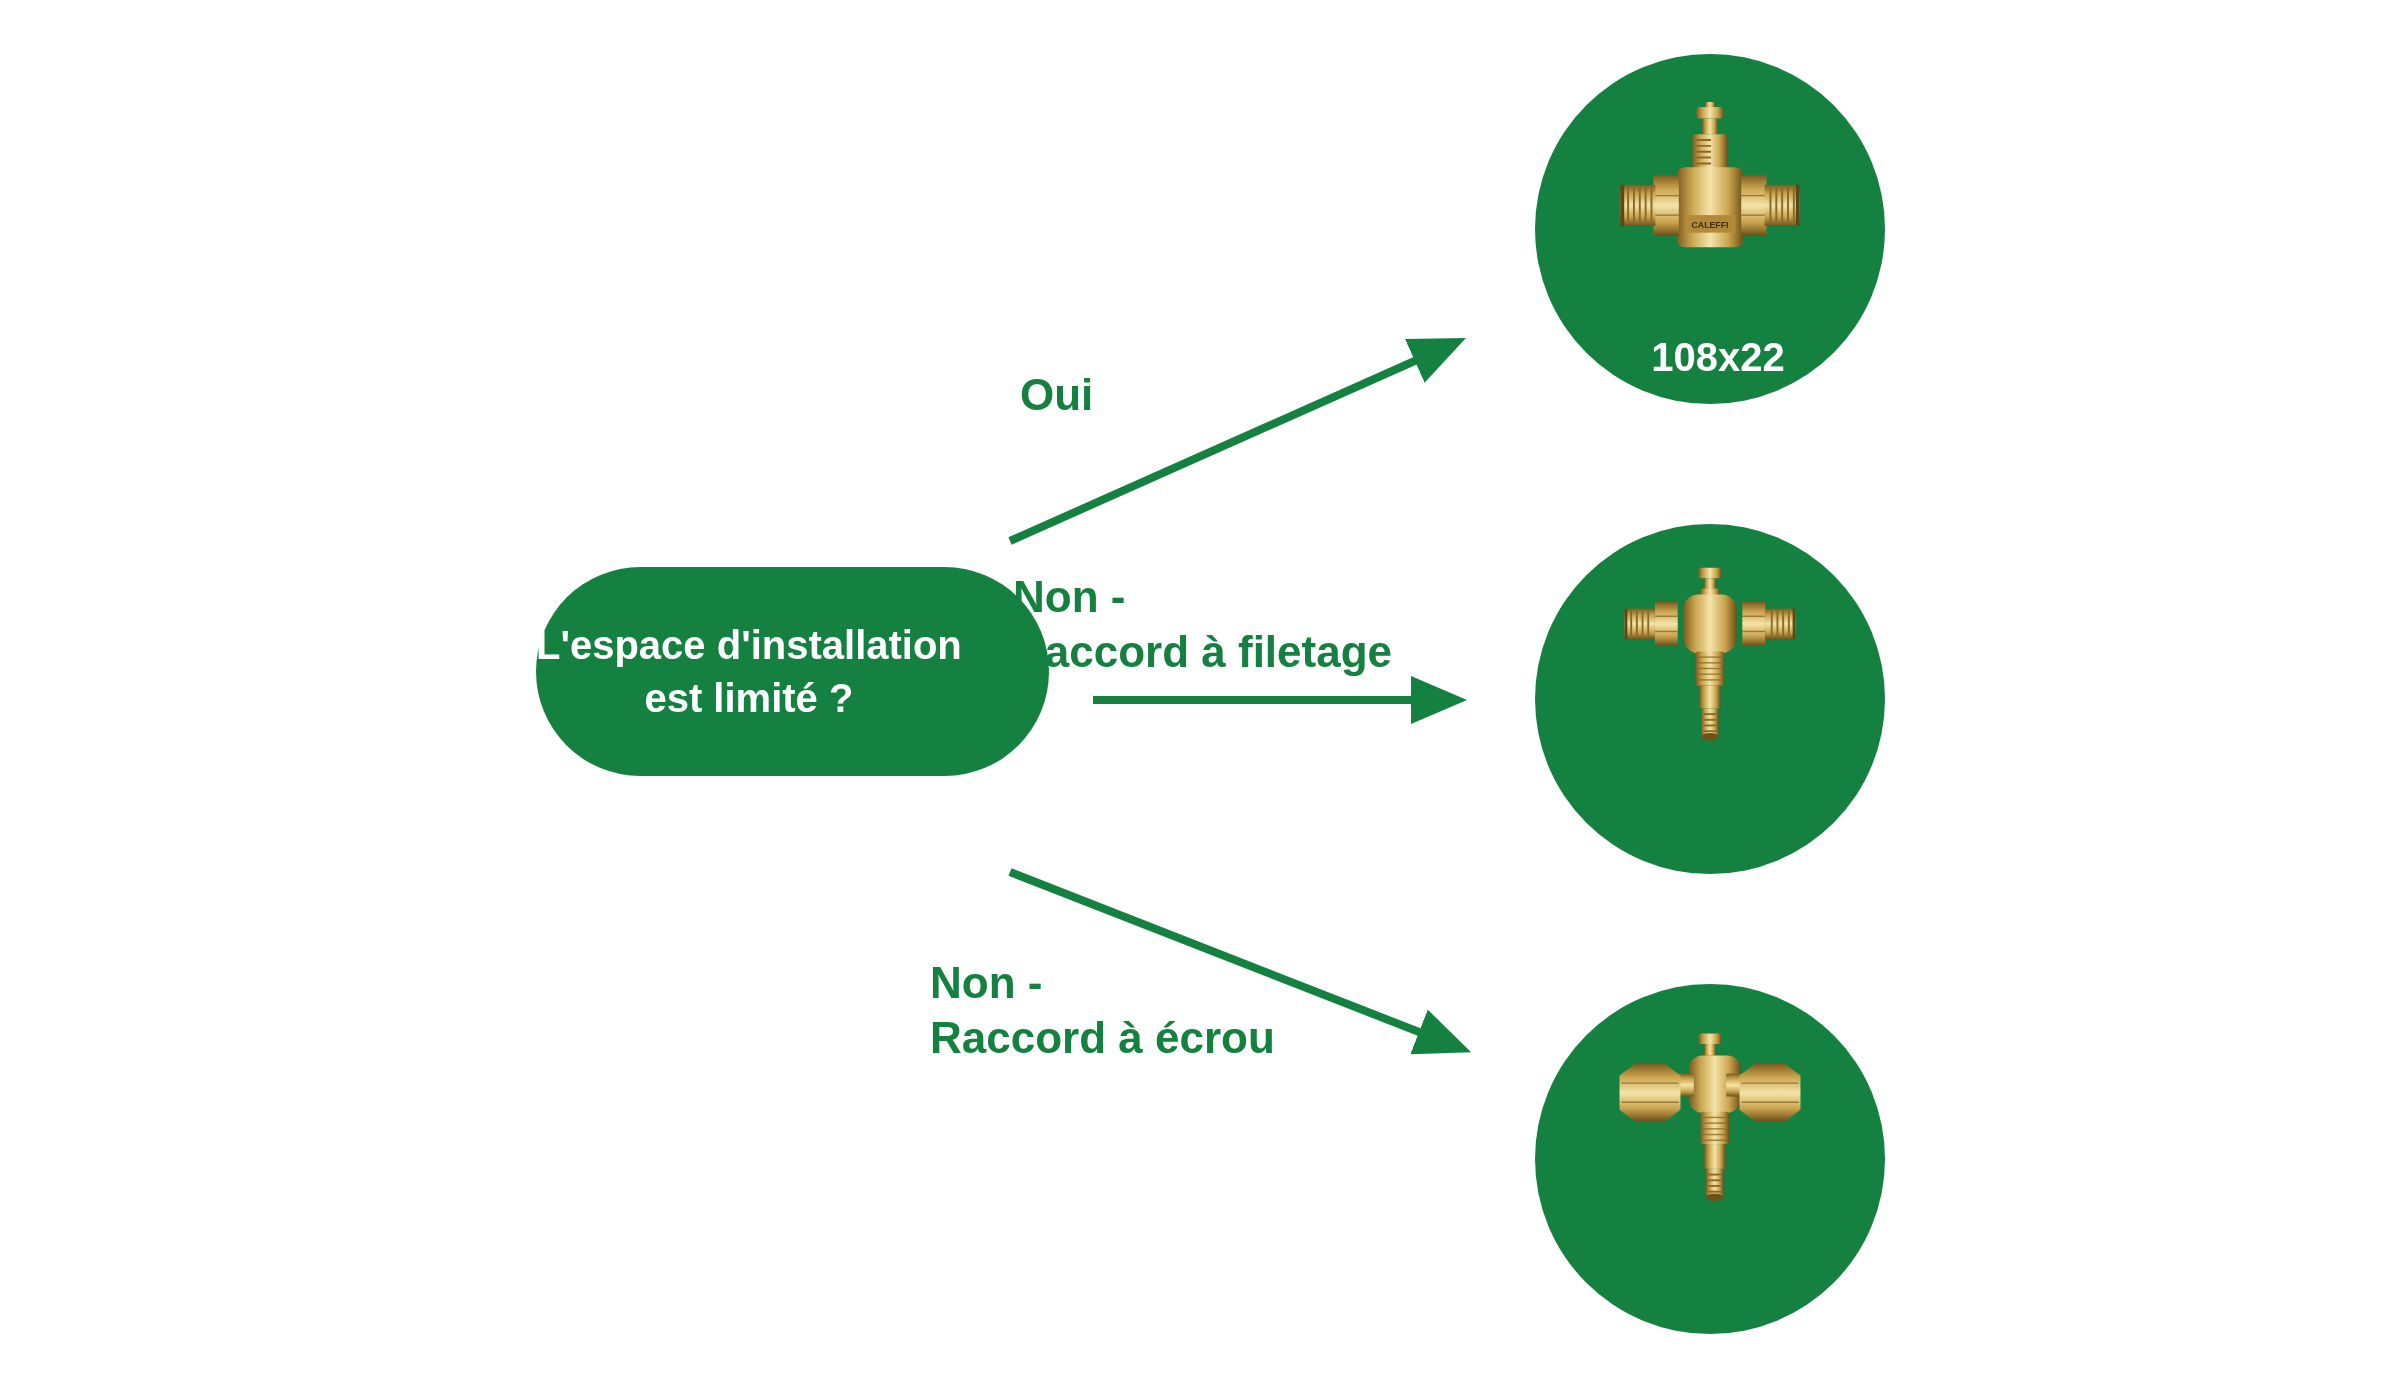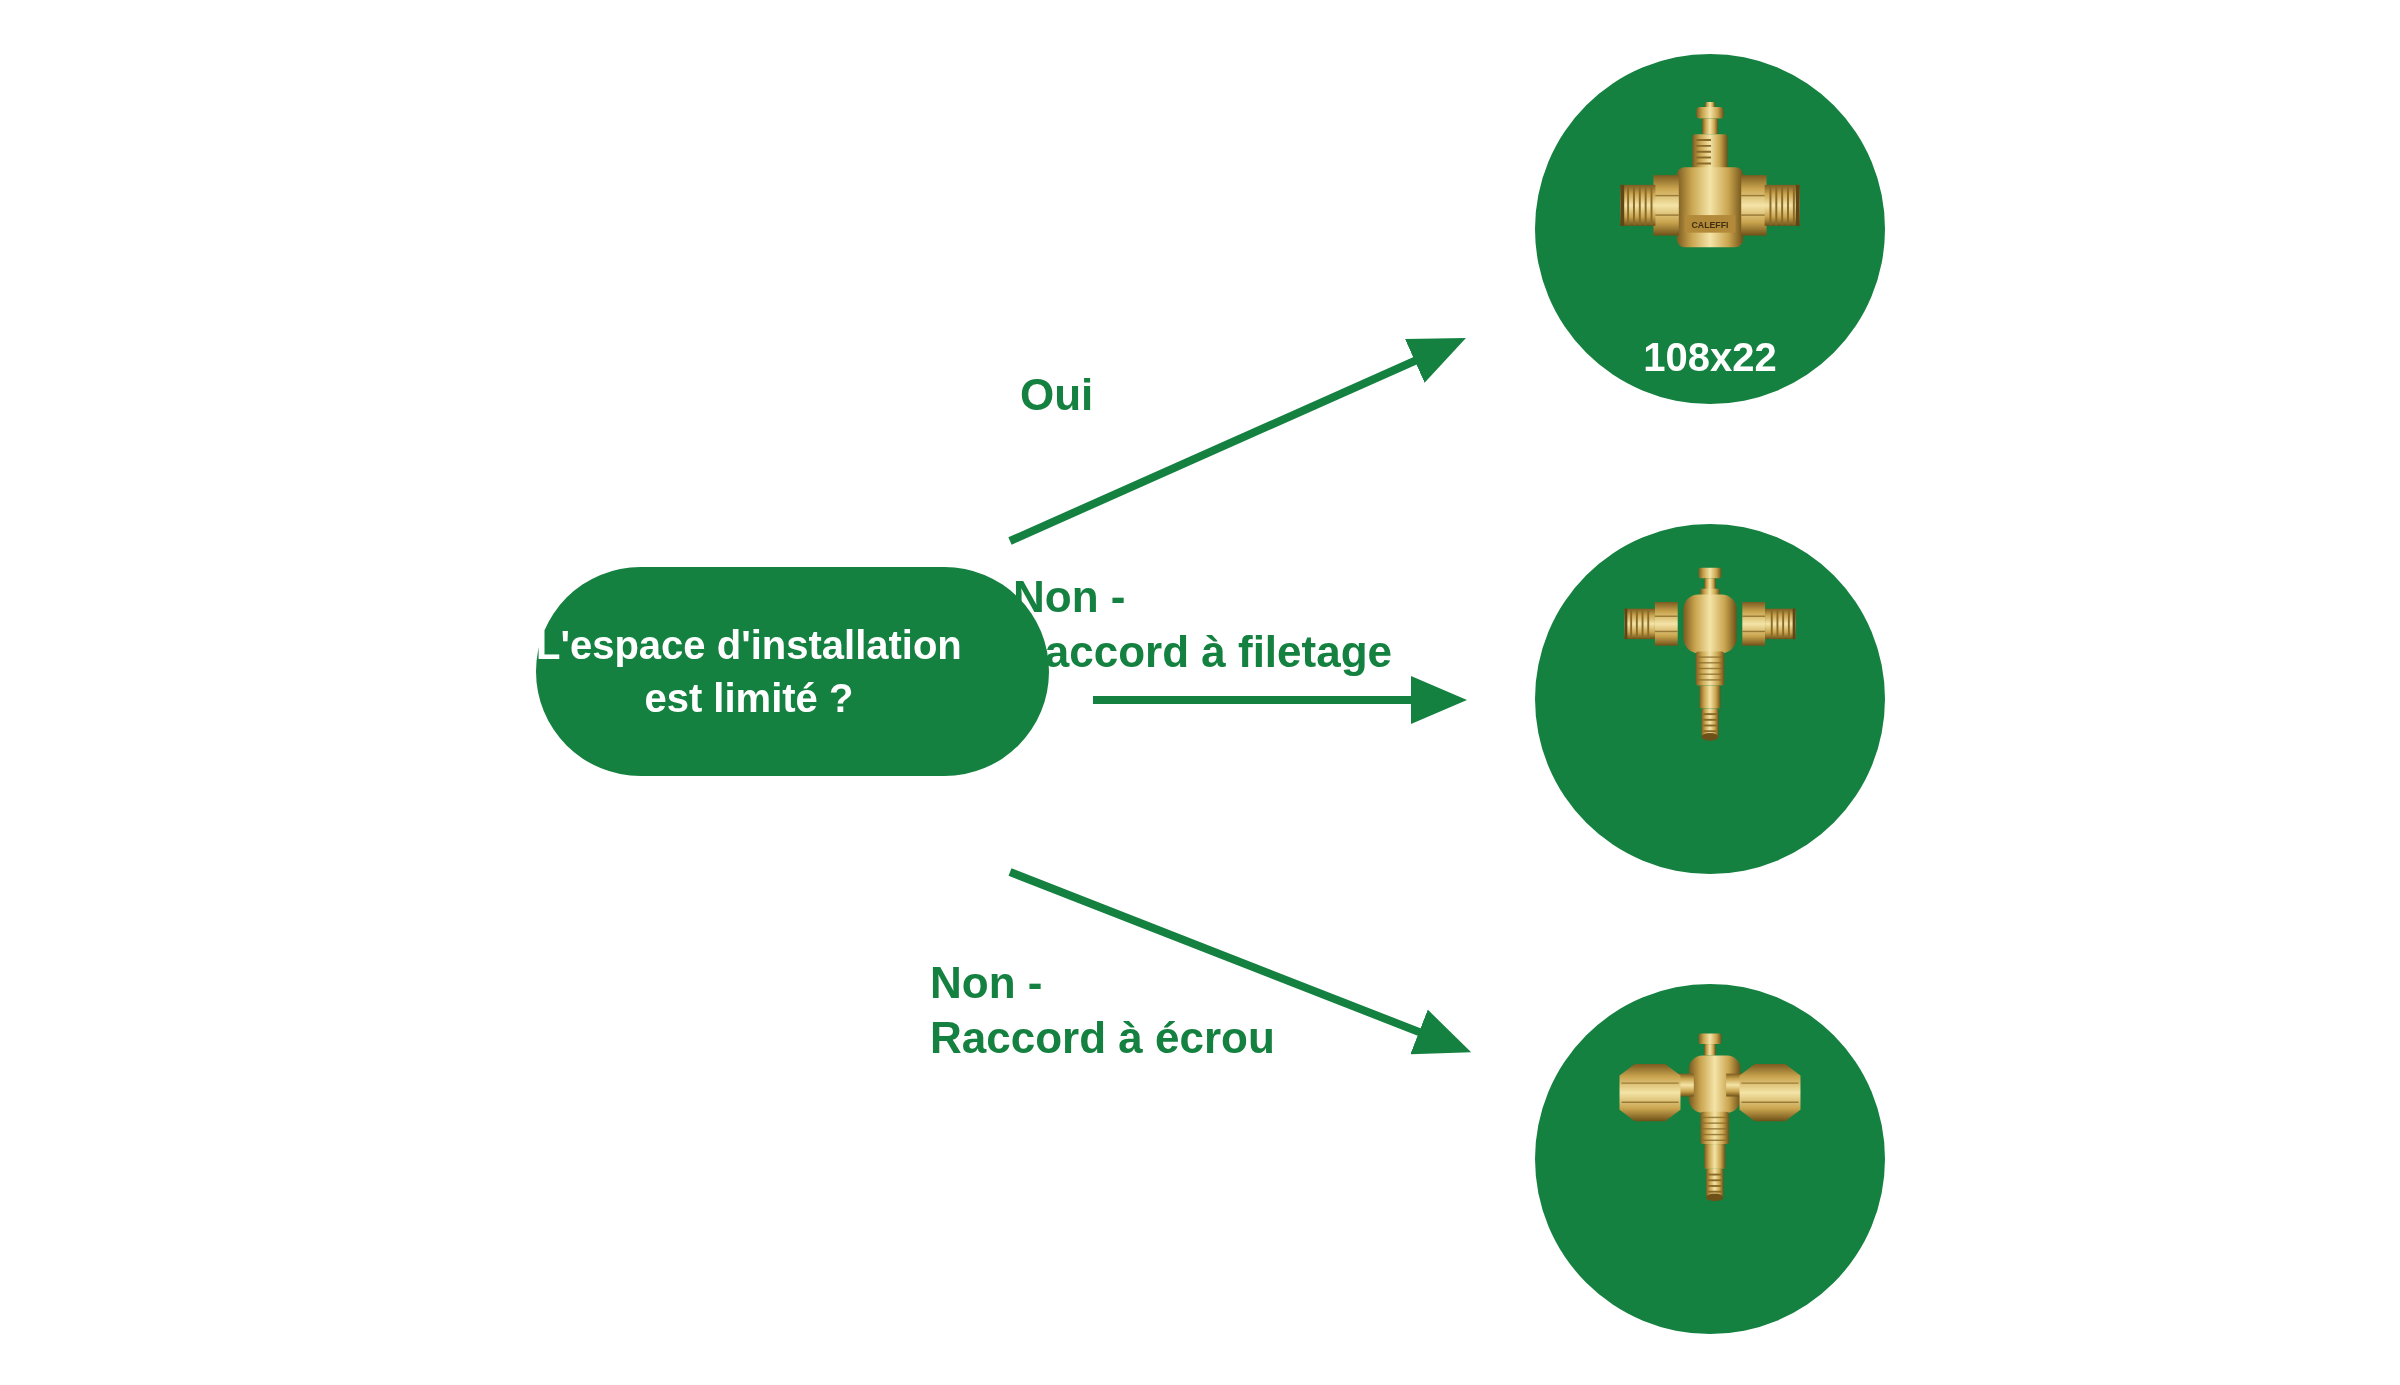--- a/index.html
+++ b/index.html
@@ -30,21 +30,21 @@
     background:var(--green);
   }
   .c1 { left:1535px; top:54px;text-decoration:underline; }
   .c2 { left:1535px; top:524px; }
   .c3 { left:1535px; top:984px; }
   .valve { position:absolute; left:50%; transform:translateX(-50%); }
   .v1 { top:48px; width:195px; }
   .v2 { top:40px; width:190px; }
   .v3 { top:42px; width:200px; }
   .code {
-    position:absolute; bottom:24px; left:0; width:100%; text-align:center;
+    position:absolute; bottom:24px; left:8px; width:100%; text-align:center;
     color:#ffffff; font-weight:bold; font-size:40px;
   }
   .brassline { stroke:#8a6a28; stroke-width:2; }
   .facet { stroke:#8a6a28; stroke-width:1.5; opacity:0.8; }
 </style>
 </head>
 <body>
 
 <svg width="0" height="0" style="position:absolute" aria-hidden="true">
   <defs>

